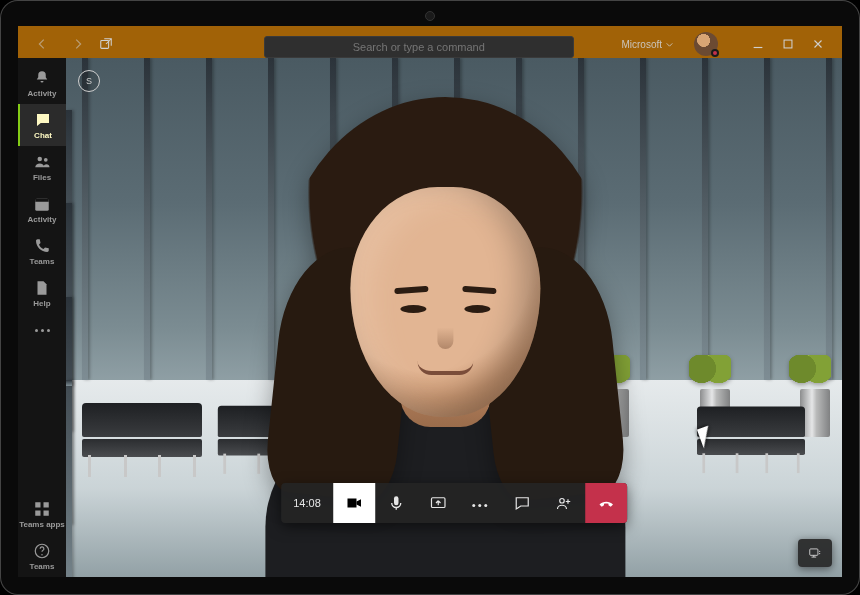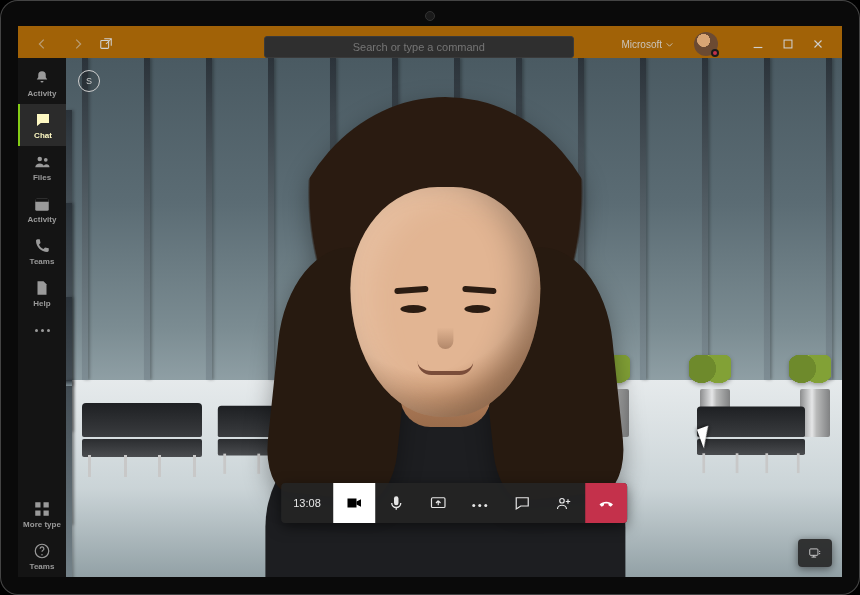--- a/index.html
+++ b/index.html
@@ -495,21 +495,21 @@
           <div class="dots"><span></span><span></span><span></span></div>
         </div>
         <div class="rail-spacer"></div>
         <div class="rail-item">
           <svg class="ico lg" viewBox="0 0 24 24">
               <rect x="3" y="3" width="7" height="7" fill="currentColor"></rect>
               <rect x="14" y="3" width="7" height="7" fill="currentColor"></rect>
               <rect x="3" y="14" width="7" height="7" fill="currentColor"></rect>
               <rect x="14" y="14" width="7" height="7" fill="currentColor"></rect>
             </svg>
-          <span class="lbl">More type</span>
+          <span class="lbl">Teams apps</span>
         </div>
         <div class="rail-item">
           <svg class="ico lg" viewBox="0 0 24 24">
               <circle cx="12" cy="12" r="9" stroke="currentColor" stroke-width="1.6" fill="none"></circle>
               <path d="M9.5 9a2.5 2.5 0 1 1 3.5 2.3c-.8.4-1 1-1 1.7" stroke="currentColor" stroke-width="1.6" fill="none"></path>
               <circle cx="12" cy="17" r="1" fill="currentColor"></circle>
             </svg>
           <span class="lbl">Teams</span>
         </div>
       </div>
@@ -581,21 +581,21 @@
             <div class="nose"></div>
             <div class="mouth"></div>
           </div>
         </div>
 
         <div class="org-badge">
           <span>S</span>
         </div>
 
         <div class="callbar">
-          <div class="timer">13:08</div>
+          <div class="timer">14:08</div>
 
           <div class="btn active">
             <svg class="ico lg" viewBox="0 0 24 24">
                 <path d="M3 6h12v12H3z" fill="currentColor"></path>
                 <path d="M15 10l6-3v10l-6-3z" fill="currentColor"></path>
               </svg>
           </div>
           <div class="btn">
             <svg class="ico lg" viewBox="0 0 24 24">
                 <rect x="9" y="3" width="6" height="12" rx="3" fill="currentColor"></rect>

